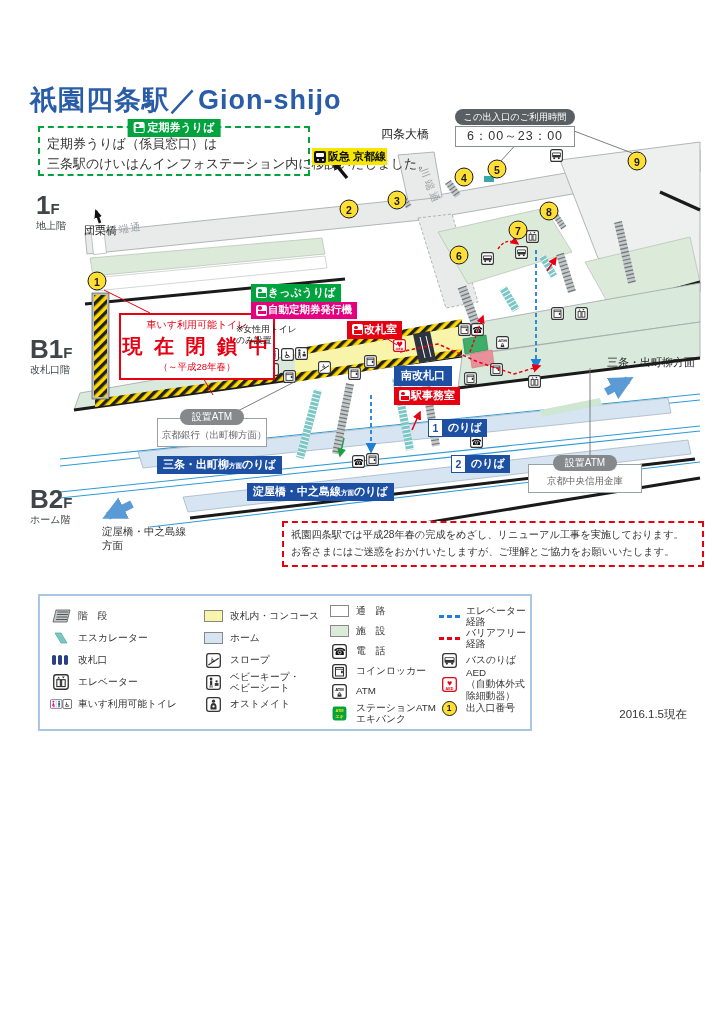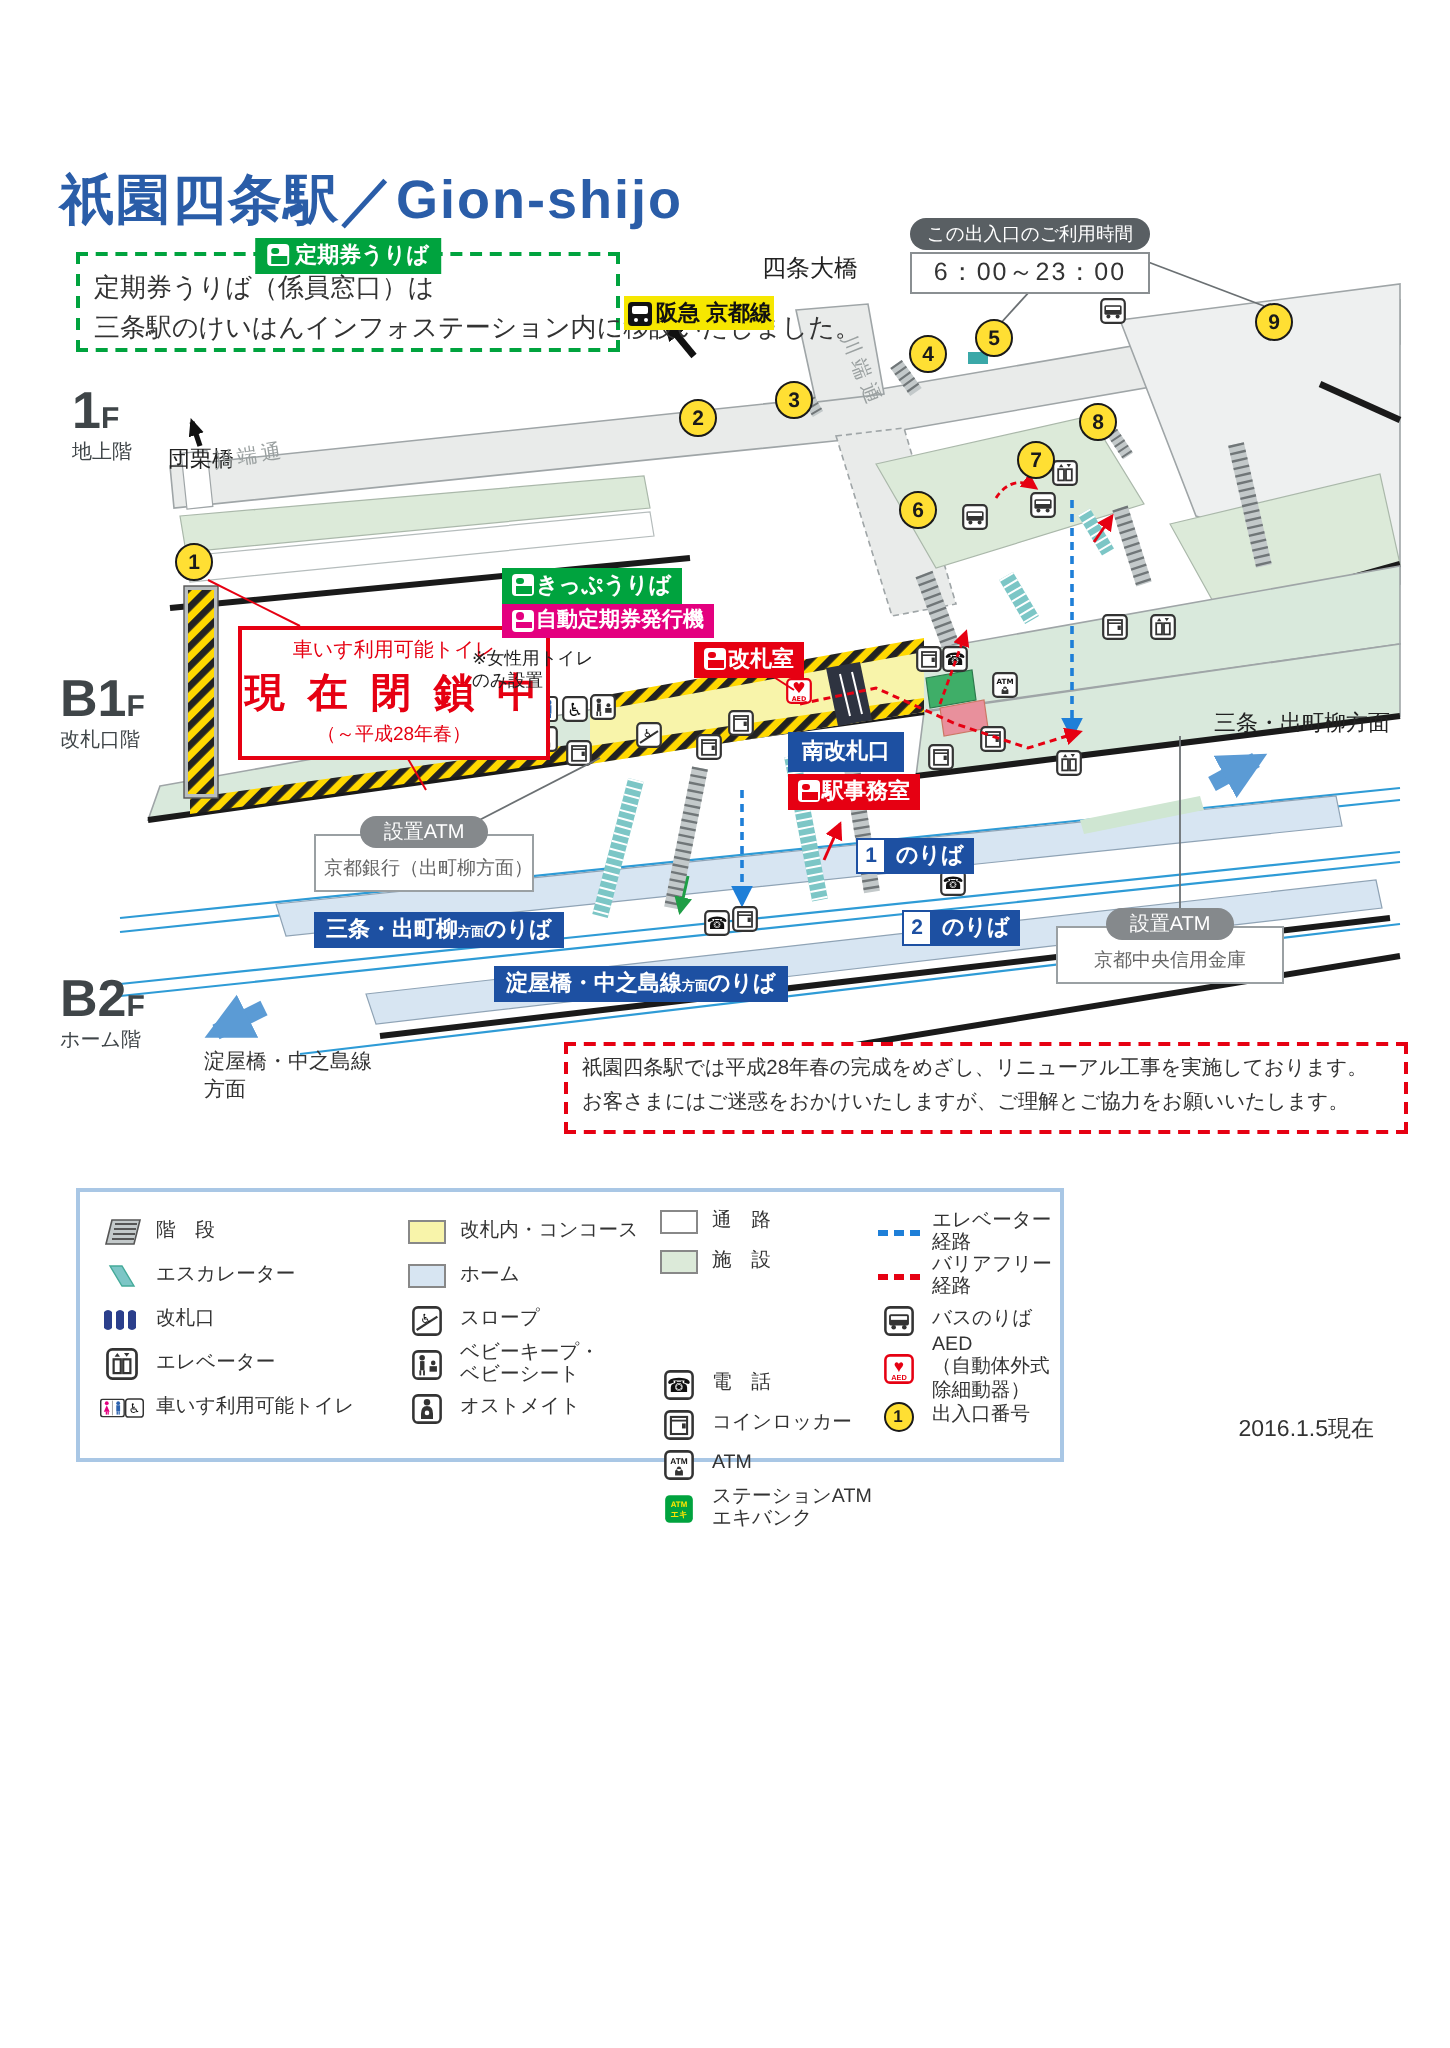--- a/index.html
+++ b/index.html
@@ -549,21 +549,21 @@
             <span class="swatch" style="background:#fff;"></span>
           </span>
       <span class="lg-lb">通　路</span>
     </div>
     <div class="lg-item" style="height:20px;">
       <span class="lg-ic">
             <span class="swatch" style="background:#dcead9;"></span>
           </span>
       <span class="lg-lb">施　設</span>
     </div>
-    <div class="lg-item" style="height:20px;margin-top:41px;">
+    <div class="lg-item" style="height:20px;">
       <span class="lg-ic">
             <svg width="15" height="15" viewBox="0 0 13 13">
               <use href="#s-phone"></use>
             </svg>
           </span>
       <span class="lg-lb">電　話</span>
     </div>
     <div class="lg-item" style="height:20px;">
       <span class="lg-ic">
             <svg width="15" height="15" viewBox="0 0 13 13">

